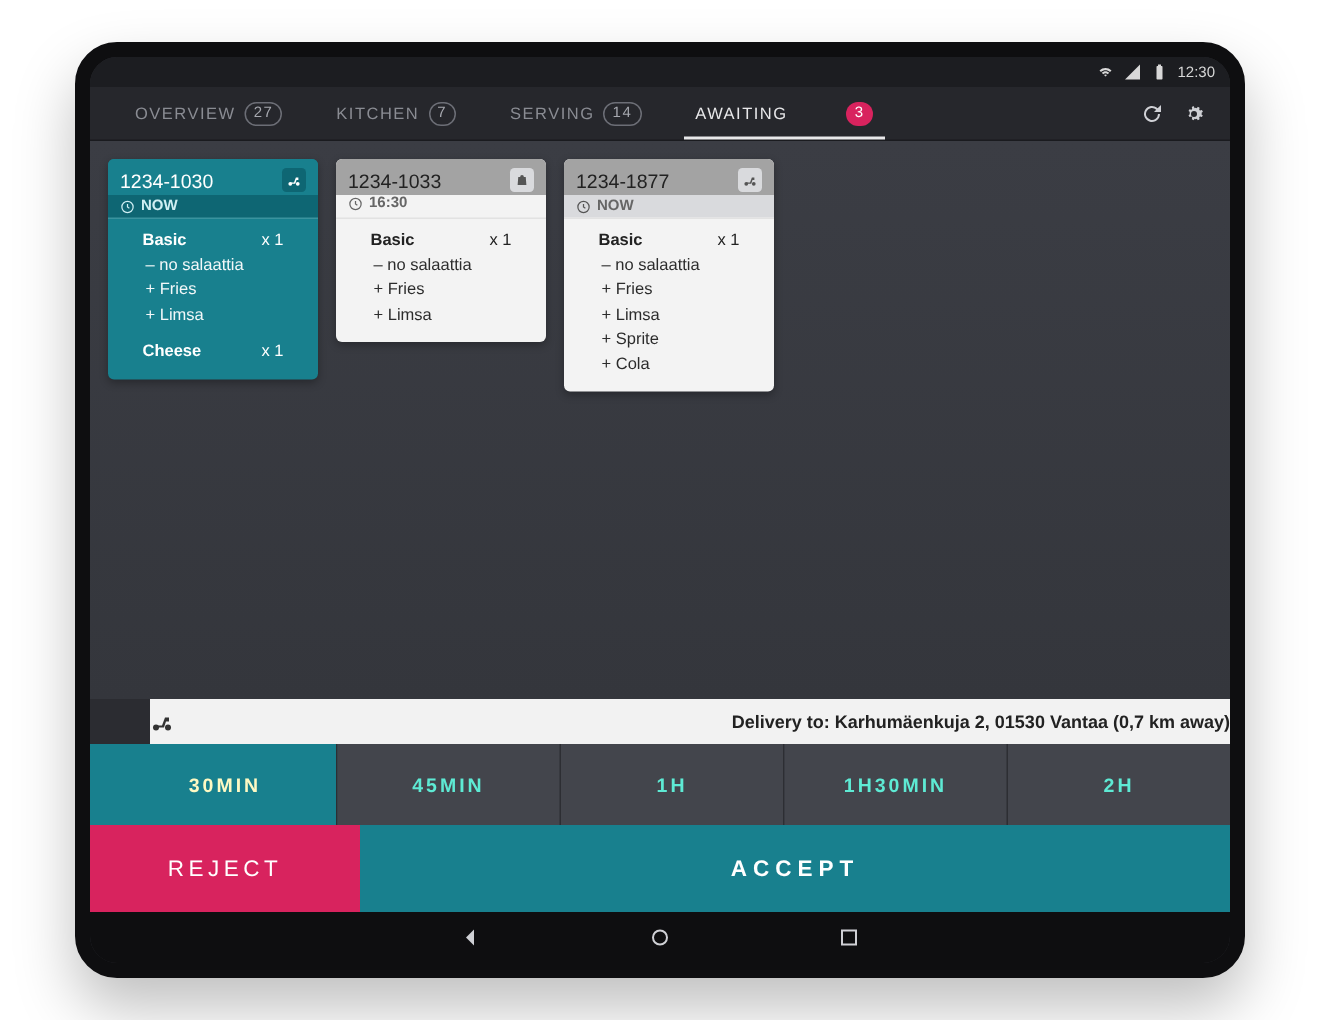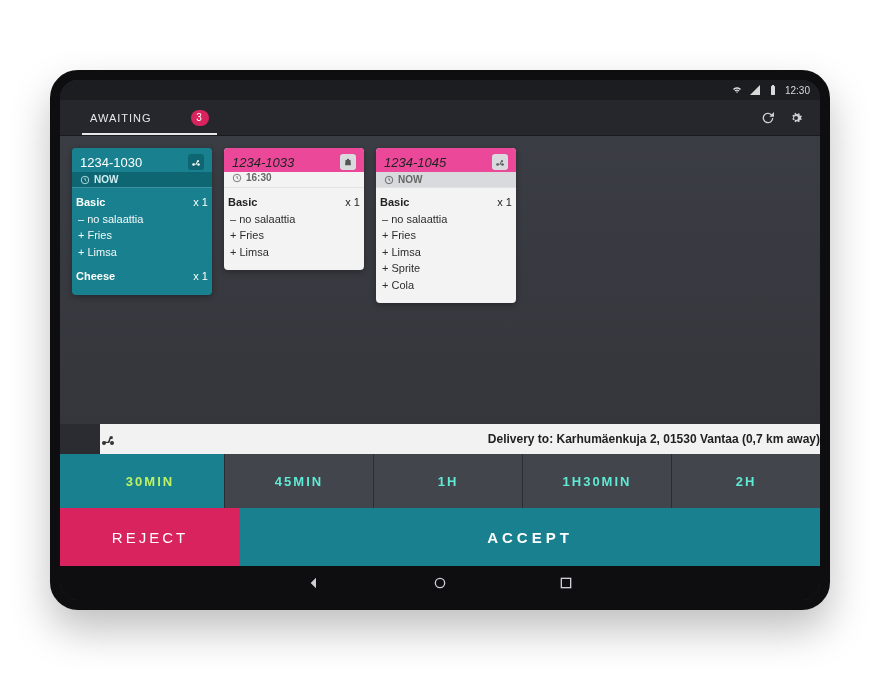--- a/index.html
+++ b/index.html
@@ -7,21 +7,21 @@
     font-family: -apple-system, BlinkMacSystemFont, "Segoe UI", sans-serif;
     background: #ffffff;
     width: 880px;
     height: 680px;
     display: flex;
     align-items: center;
     justify-content: center;
   }
   .tablet {
     width: 780px;
-    height: 540px;
+    height: 624px;
     background: #2b2c31;
     border: 10px solid #0e0e10;
     border-radius: 28px;
     box-shadow: 0 20px 40px rgba(0,0,0,0.25);
     display: flex;
     flex-direction: column;
     overflow: hidden;
     position: relative;
   }
   
@@ -97,38 +97,38 @@
     font-size:11px;
   }
   .card.selected { background:#18808e; color:#fff; }
   .card.plain { background:#f3f3f3; color:#222; }
   .card-header {
     padding:6px 8px 2px;
     display:flex; align-items:center; justify-content:space-between;
     font-size:13px; font-weight:500;
   }
   .card.selected .card-header { background:#18808e; }
-  .card.plain .card-header { background:#ec4899;font-style:italic; }
+  .card.plain .card-header { background:#a3a3a3; }
   .hdr-icon {
     width:16px;height:16px;border-radius:3px;
     display:inline-flex;align-items:center;justify-content:center;
   }
   .card.selected .hdr-icon{background:#0e6673;}
   .card.plain .hdr-icon{background:#d9dadd;}
   .hdr-icon svg{width:10px;height:10px;fill:#fff;}
   .card.plain .hdr-icon svg{fill:#555;}
   .card-time {
     padding:0 8px 4px;
     font-size:10px;
     display:flex;align-items:center;gap:4px;font-weight:bold;
   }
   .card.selected .card-time{color:#cfeff3;}
   .card.plain .card-time{color:#666;}
   .card-time.dark{background:#0e6673;padding:2px 8px;}
-  .card-body { padding:6px 4px 10px; line-height:1.5; }
+  .card-body { padding:6px 23px 10px; line-height:1.5; }
   .card.selected .card-body{border-top:1px solid rgba(255,255,255,0.15);}
   .card.plain .card-body{border-top:1px solid #e2e2e2;}
   .item-row{display:flex;justify-content:space-between;}
   .item-name{font-weight:600;}
   .mods{padding-left:2px;opacity:0.95;}
   
   .delivery-bar{
     background:#f2f2f2;color:#222;
     display:flex;align-items:center;justify-content:space-between;gap:8px;
     height:30px;font-size:12px;font-weight:600;margin-left:40px;
@@ -136,21 +136,21 @@
   .delivery-bar svg{width:16px;height:16px;fill:#333;}
   
   .time-row{ display:flex; height:54px; }
   .time-btn{
     flex:1;display:flex;align-items:center;justify-content:center;
     font-size:13px;letter-spacing:2px;font-weight:600;
     cursor:pointer; border-right:1px solid #2d2e33;
     background:#43454c;color:#5eead4;
   }
   .time-btn:last-child{border-right:none;}
-  .time-btn.selected{background:#18808e;color:#bef264;padding-left:16px;}
+  .time-btn.selected{background:#18808e;color:#fef9c3;padding-left:16px;}
   
   .action-row{display:flex;height:58px;}
   .btn-reject{
     width:180px;background:#d8235e;color:#fff;
     display:flex;align-items:center;justify-content:center;
     font-size:15px;letter-spacing:3px;font-weight:400;cursor:pointer;
   }
   .btn-accept{
     flex:1;background:#18808e;color:#fff;
     display:flex;align-items:center;justify-content:center;
@@ -175,20 +175,32 @@
     <svg viewBox="0 0 24 24">
         <path d="M2 22h20V2L2 22z"></path>
       </svg>
     <svg viewBox="0 0 24 24">
         <path d="M15 4h-1V2h-4v2H9c-.6 0-1 .4-1 1v16c0 .6.4 1 1 1h6c.6 0 1-.4 1-1V5c0-.6-.4-1-1-1z"></path>
       </svg>
     <span>12:30</span>
   </div>
 
   <div class="tabs-row">
+    <div class="tab">
+      <span>OVERVIEW</span>
+      <span class="pill">27</span>
+    </div>
+    <div class="tab">
+      <span>KITCHEN</span>
+      <span class="pill">7</span>
+    </div>
+    <div class="tab">
+      <span>SERVING</span>
+      <span class="pill">14</span>
+    </div>
     <div class="tab active">
       <span>AWAITING</span>
       <span class="pill pink">3</span>
     </div>
     <div class="tabs-spacer"></div>
     <div class="topicons">
       <svg viewBox="0 0 24 24">
           <path d="M17.65 6.35A8 8 0 1 0 20 12h-2a6 6 0 1 1-1.76-4.24L14 10h7V3l-3.35 3.35z"></path>
         </svg>
       <svg viewBox="0 0 24 24">
@@ -254,21 +266,21 @@
             <span>x 1</span>
           </div>
         <div class="mods">– no salaattia</div>
         <div class="mods">+ Fries</div>
         <div class="mods">+ Limsa</div>
       </div>
     </div>
 
     <div class="card plain">
       <div class="card-header">
-        <span>1234-1045</span>
+        <span>1234-1877</span>
         <span class="hdr-icon">
           <svg viewBox="0 0 24 24">
               <circle cx="6" cy="18" r="3"></circle>
               <circle cx="18" cy="18" r="3"></circle>
               <path d="M8 18h6l2-6h3V8h-4l-3 8H6"></path>
             </svg>
         </span>
       </div>
       <div class="card-time" style="background:#d9dadd;padding:2px 8px">
         <svg viewBox="0 0 24 24" style="width:10px;height:10px">

